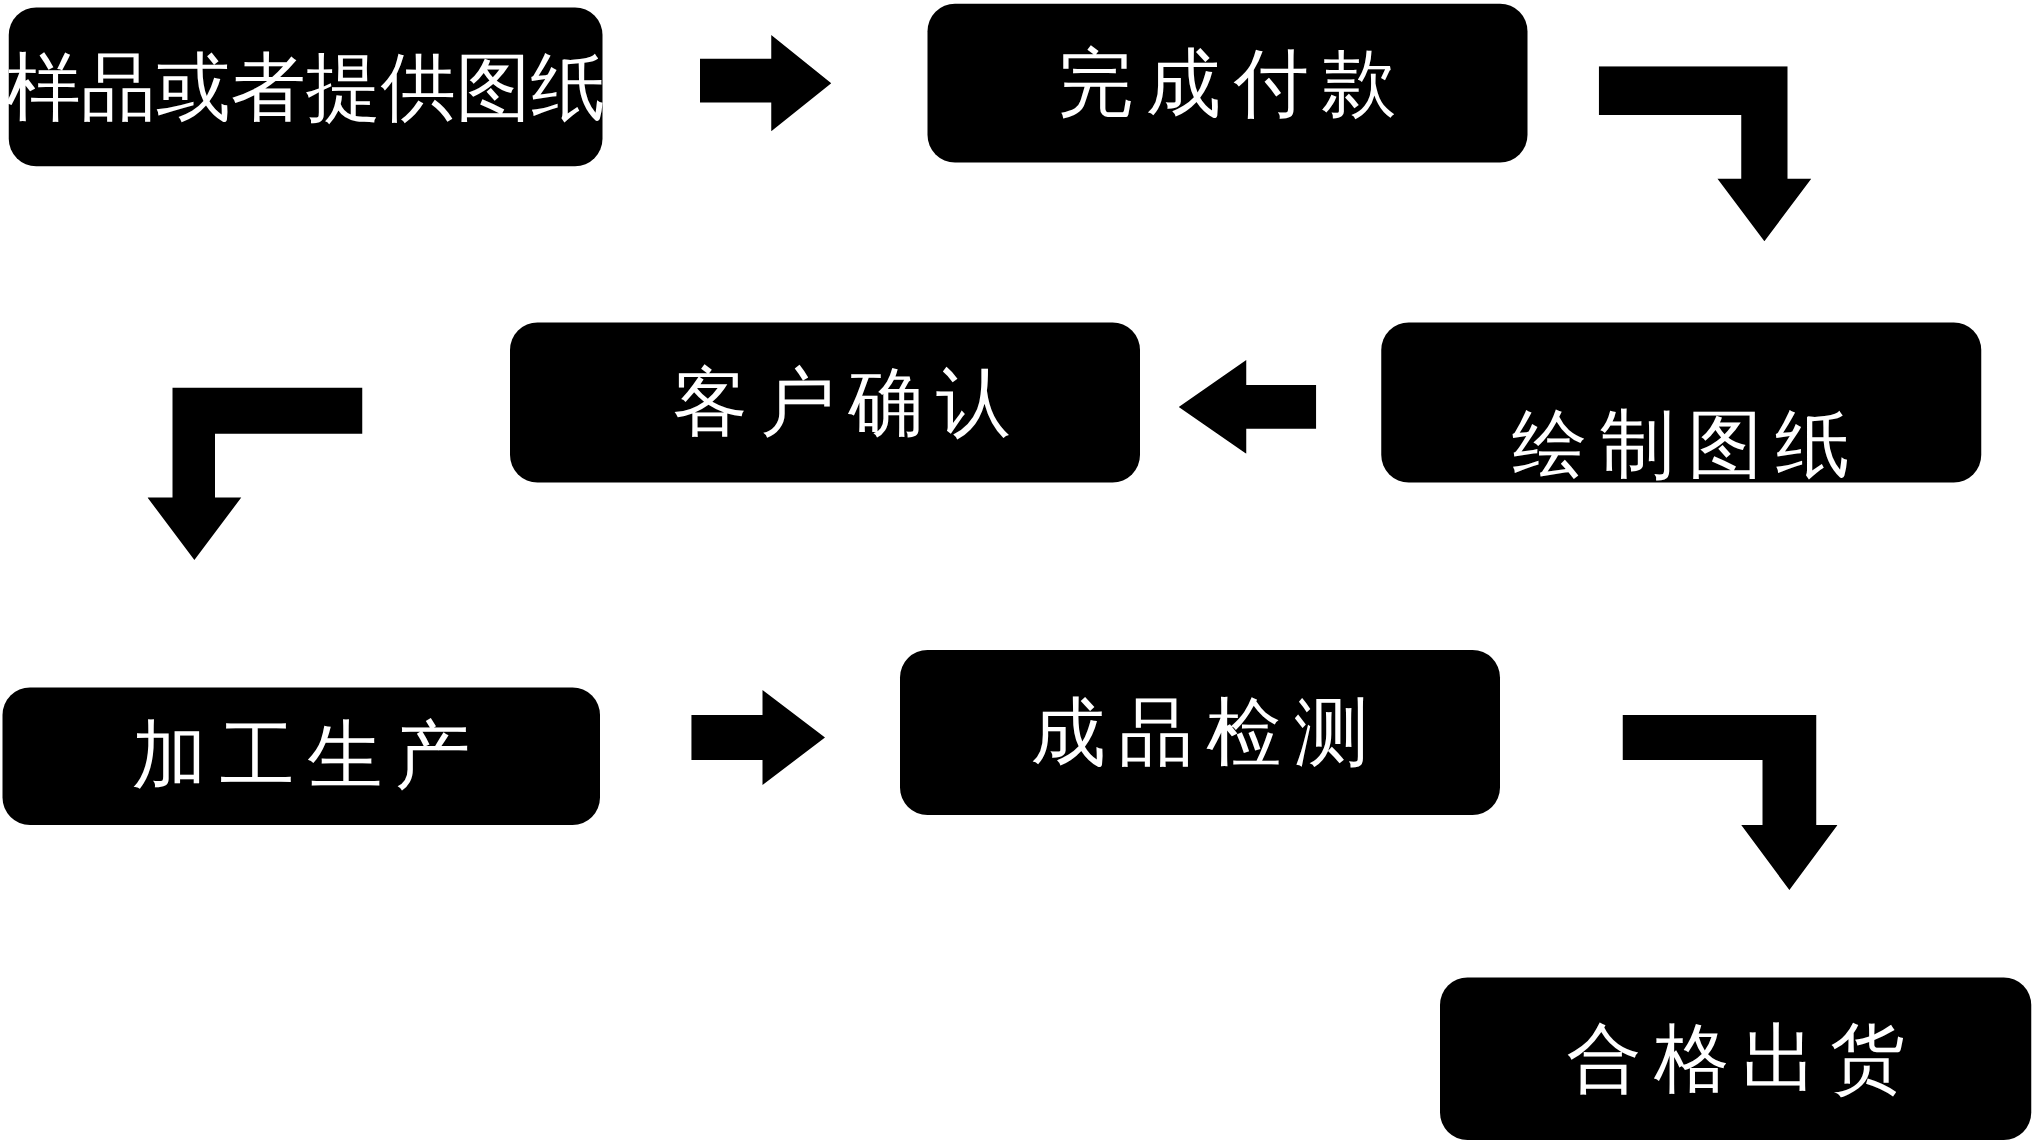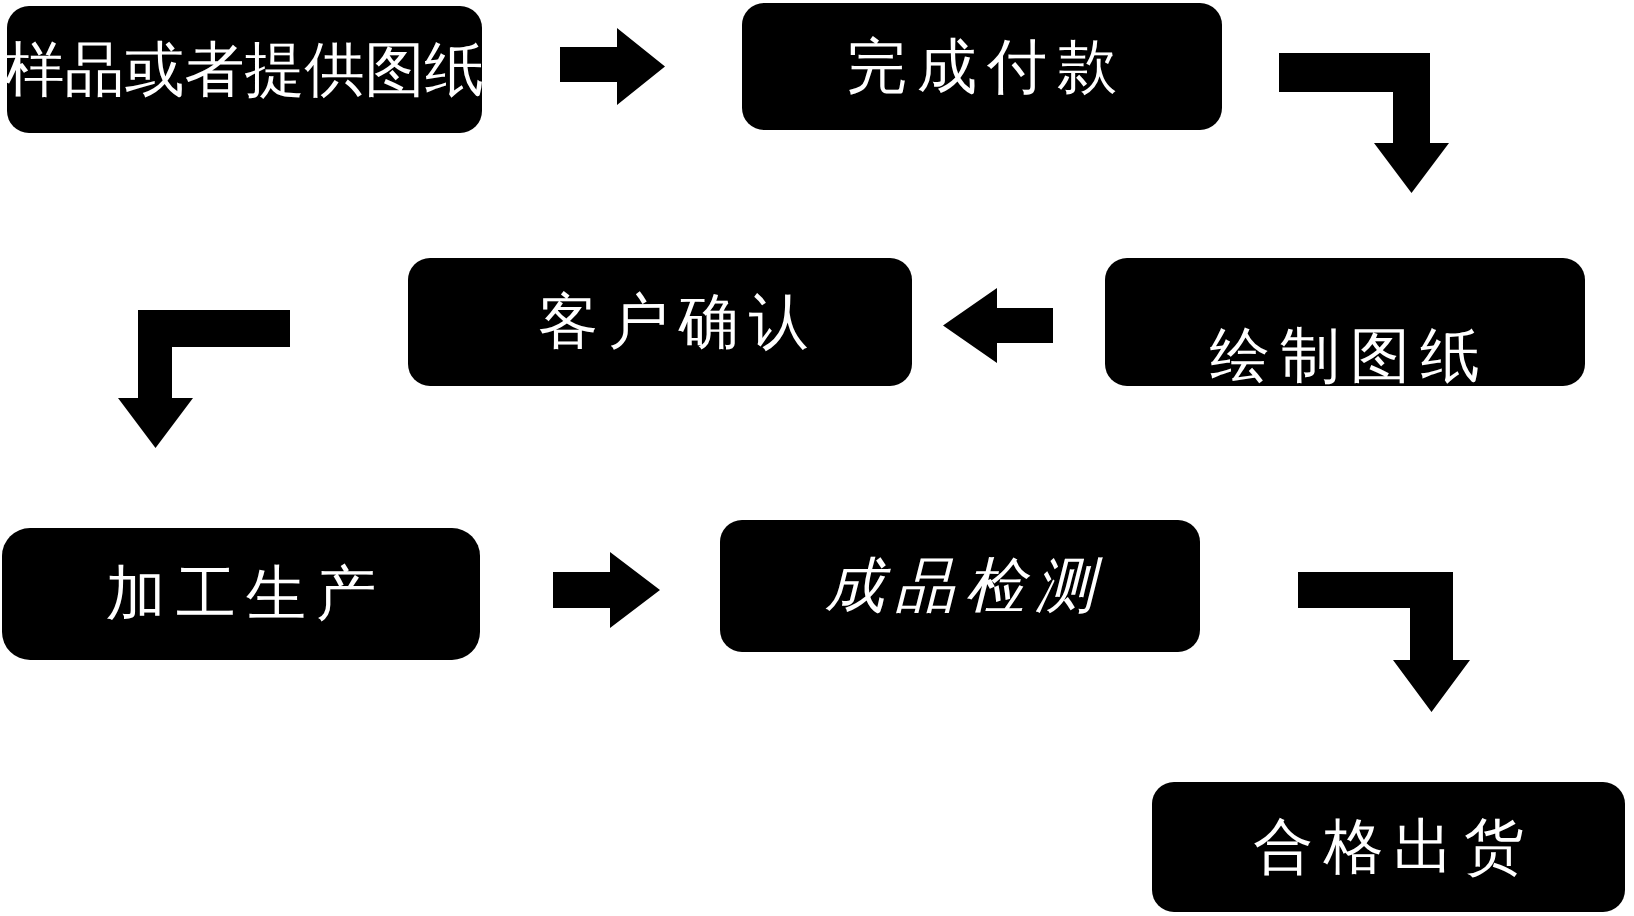--- a/index.html
+++ b/index.html
@@ -31,22 +31,22 @@
     padding-left: 0.17em; 
   }
   .arrow { position: absolute; display: block; }
   .arrow polygon { fill: #000000; stroke: none; }
 
   
   .node-sample     { left: 7px;    top: 6px;   width: 475px; height: 127px; }
   .node-payment    { left: 742px;  top: 3px;   width: 480px; height: 127px; }
   .node-draw       { left: 1105px; top: 258px; width: 480px; height: 128px; align-items: flex-end; }
   .node-confirm    { left: 408px;  top: 258px; width: 477px; height: 128px; padding-left: 27px; }
-  .node-production { left: 2px;    top: 528px; width: 478px; height: 132px; border-radius: 28px; }
-  .node-inspect    { left: 720px;  top: 520px; width: 480px; height: 132px; font-style: italic; }
+  .node-production { left: 2px;    top: 550px; width: 478px; height: 110px; }
+  .node-inspect    { left: 720px;  top: 520px; width: 480px; height: 132px; }
   .node-ship       { left: 1152px; top: 782px; width: 473px; height: 130px; }
 
   
   .arrow-1 { left: 560px;  top: 28px;  }
   .arrow-2 { left: 1279px; top: 53px;  }
   .arrow-3 { left: 943px;  top: 288px; }
   .arrow-4 { left: 118px;  top: 310px; }
   .arrow-5 { left: 553px;  top: 552px; }
   .arrow-6 { left: 1298px; top: 572px; }
 </style>

